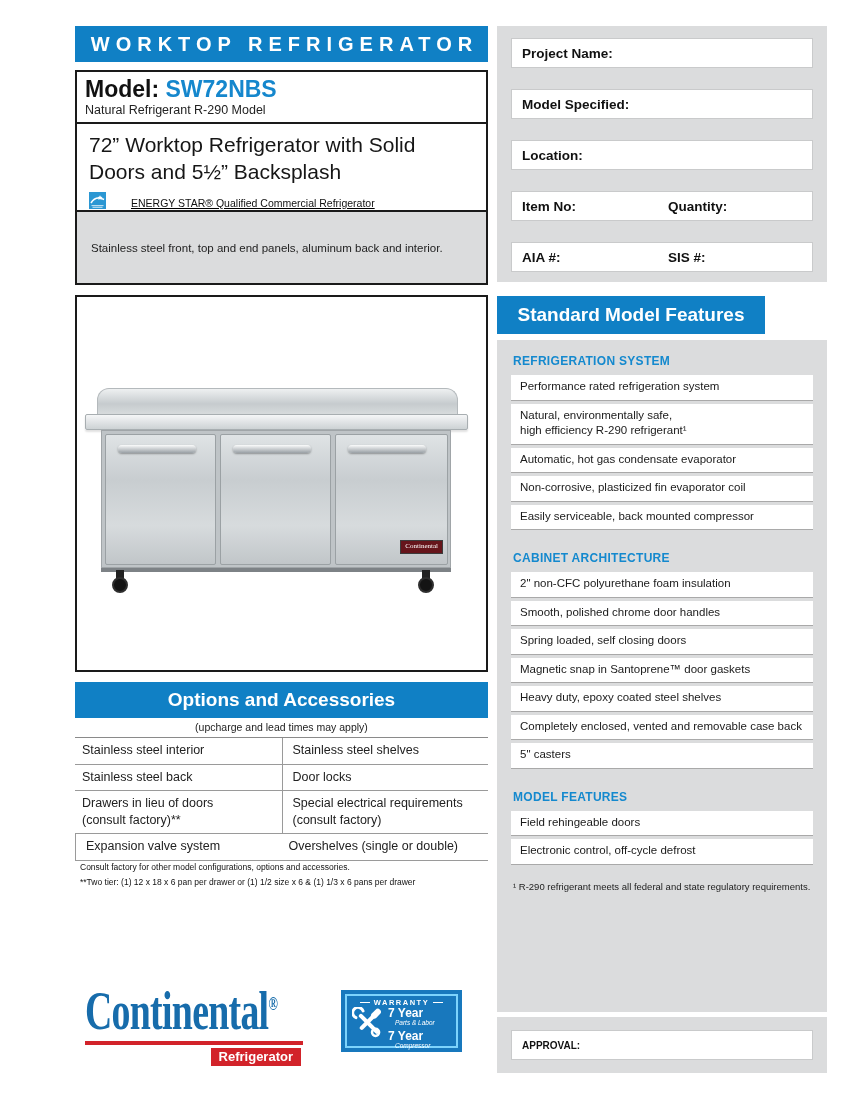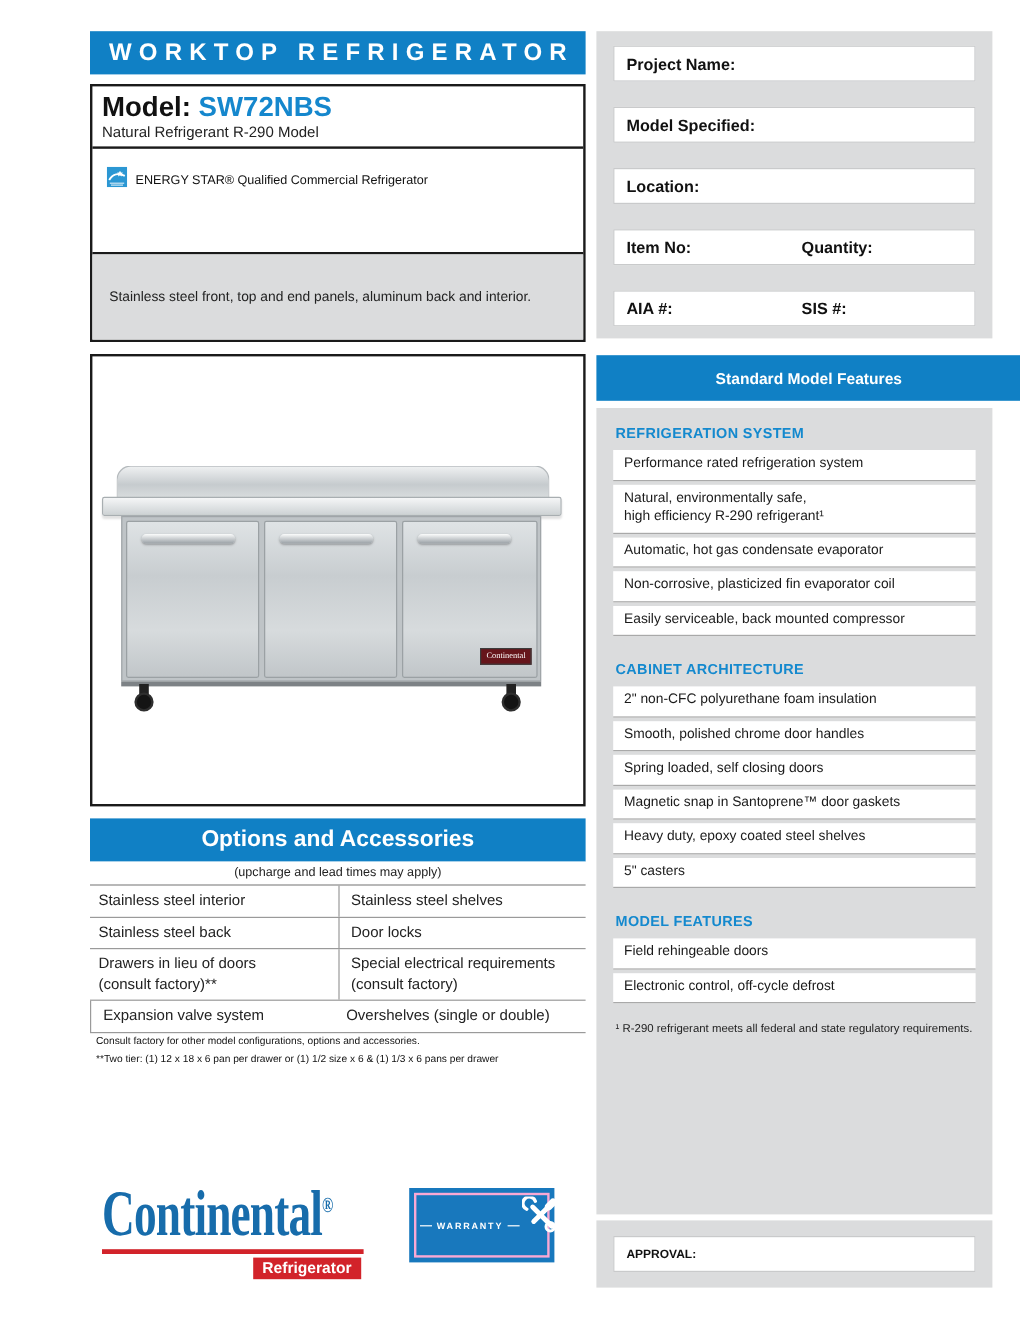--- a/index.html
+++ b/index.html
@@ -6,32 +6,32 @@
   .page { position:relative; width:850px; height:1100px; background:#ffffff;
           font-family:"Liberation Sans", sans-serif; overflow:hidden; }
   .page * { box-sizing:border-box; }
 
   
   .blue-banner { position:absolute; background:#1080c5; color:#fff; font-weight:bold;
                  display:flex; align-items:center; justify-content:center; }
   #banner-top { left:75px; top:26px; width:413px; height:36px; font-size:20px;
                 letter-spacing:6px; padding-left:6px; }
   #options-banner { left:75px; top:682px; width:413px; height:36px; font-size:19px; }
-  #features-banner { left:497px; top:296px; width:354px; height:38px; font-size:13px; }
+  #features-banner { left:497px; top:296px; width:268px; height:38px; font-size:19px; }
 
   
   .info-box { position:absolute; left:75px; top:70px; width:413px; height:215px;
               border:2px solid #1a1a1a; background:#fff; display:flex; flex-direction:column; }
   .model-sec { height:52px; border-bottom:2px solid #1a1a1a; padding:5px 8px 0; }
   .model-line { font-size:23px; font-weight:bold; color:#111; line-height:1.1; }
   .model-line .num { color:#1587cd; }
   .model-sub { font-size:12.5px; color:#222; margin-top:1px; }
   .title-sec { height:88px; border-bottom:2px solid #1a1a1a; padding:8px 12px 0; }
   .product-title { font-size:21px; color:#161616; line-height:1.27; white-space:pre-line; }
-  .energy-row { margin-top:7px; display:flex; align-items:center; gap:7px; }
+  .energy-row { margin-top:7px; display:flex; align-items:center; gap:25px;text-decoration:underline; }
   .energy-row .es-text { font-size:10.5px; color:#111; }
   .desc-sec { flex:1; background:#dbdcdd; display:flex; align-items:center; padding:0 14px; }
   .desc-sec .desc-text { font-size:11.5px; color:#222; }
 
   
   .image-box { position:absolute; left:75px; top:295px; width:413px; height:377px;
                border:2px solid #1a1a1a; background:#fff; }
   .fridge-backsplash { position:absolute; left:20px; top:91px; width:361px; height:28px;
     background:linear-gradient(180deg,#eef0f1 0%,#c6cbce 55%,#dadedf 100%);
     border:1px solid #b4b9bc; border-bottom:none; border-radius:12px 12px 0 0; }
@@ -95,22 +95,22 @@
                 font-size:54px; line-height:1; white-space:nowrap; width:max-content;
                 transform:scaleX(0.7); transform-origin:left center; letter-spacing:-1px; }
   .brand-name sup { font-size:18px; }
   .brand-rule { height:4px; background:#d2232a; margin-top:3px; width:100%; }
   .brand-sub { align-self:flex-end; background:#d2232a; color:#fff; font-weight:bold;
                font-size:13px; padding:1px 8px 2px; margin-top:3px; margin-right:2px; }
 
   
   .warranty { position:absolute; left:341px; top:990px; width:121px; height:62px;
               background:#1878bd; padding:4px; }
-  .warranty-inner { border:2px solid #f9a8d4; height:100%; padding:1px 3px;
-                    display:flex; }
+  .warranty-inner { border:2px solid #7dd3fc; height:100%; padding:1px 3px;
+                    display:flex; flex-direction:column; }
   .warr-head { display:flex; align-items:center; justify-content:center; gap:4px; color:#fff;
                font-size:7.5px; font-weight:bold; letter-spacing:1.5px; margin-top:1px; }
   .warr-dash { width:10px; height:1px; background:#fff; }
   .warr-body { display:flex; align-items:flex-start; flex:1; gap:4px; padding-left:2px; }
   .warr-col { color:#fff; line-height:1; }
   .warr-years { font-size:12px; font-weight:bold; }
   .warr-lbl { font-size:6.5px; font-style:italic; margin:1px 0 3px 7px; }
 </style>
 </head>
 <body>
@@ -121,20 +121,22 @@
 
   <div class="info-box">
     <div class="model-sec">
       <div class="model-line">
         <span>Model:</span>
         <span class="num">SW72NBS</span>
       </div>
       <div class="model-sub">Natural Refrigerant R-290 Model</div>
     </div>
     <div class="title-sec">
+      <div class="product-title">72” Worktop Refrigerator with Solid
+Doors and 5½” Backsplash</div>
       <div class="energy-row">
         <span>
           <svg width="17" height="17" viewBox="0 0 17 17">
             <rect width="17" height="17" fill="#2b97d3"></rect>
             <path d="M2 11 C5 6,10 5,15 7.5" stroke="#fff" stroke-width="1.6" fill="none"></path>
             <path d="M11 3.2 l0.8 1.6 1.8 0.2 -1.3 1.2 0.3 1.8 -1.6 -0.9 -1.6 0.9 0.3 -1.8 -1.3 -1.2 1.8 -0.2 z" fill="#fff"></path>
             <rect x="2.5" y="13.2" width="12" height="0.9" fill="#fff" opacity="0.85"></rect>
             <rect x="3.5" y="14.8" width="10" height="0.9" fill="#fff" opacity="0.85"></rect>
           </svg>
         </span>
@@ -266,20 +268,21 @@
     <div class="feat-item">Automatic, hot gas condensate evaporator</div>
     <div class="feat-item">Non-corrosive, plasticized fin evaporator coil</div>
     <div class="feat-item">Easily serviceable, back mounted compressor</div>
 
     <div class="feat-heading later">CABINET ARCHITECTURE</div>
     <div class="feat-item">2" non-CFC polyurethane foam insulation</div>
     <div class="feat-item">Smooth, polished chrome door handles</div>
     <div class="feat-item">Spring loaded, self closing doors</div>
     <div class="feat-item">Magnetic snap in Santoprene™ door gaskets</div>
     <div class="feat-item">Heavy duty, epoxy coated steel shelves</div>
+    <div class="feat-item">Completely enclosed, vented and removable case back</div>
     <div class="feat-item">5" casters</div>
 
     <div class="feat-heading later">MODEL FEATURES</div>
     <div class="feat-item">Field rehingeable doors</div>
     <div class="feat-item">Electronic control, off-cycle defrost</div>
 
     <div class="feat-footnote">¹ R-290 refrigerant meets all federal and state regulatory requirements.</div>
   </div>
 
   <div class="panel approval-panel">

